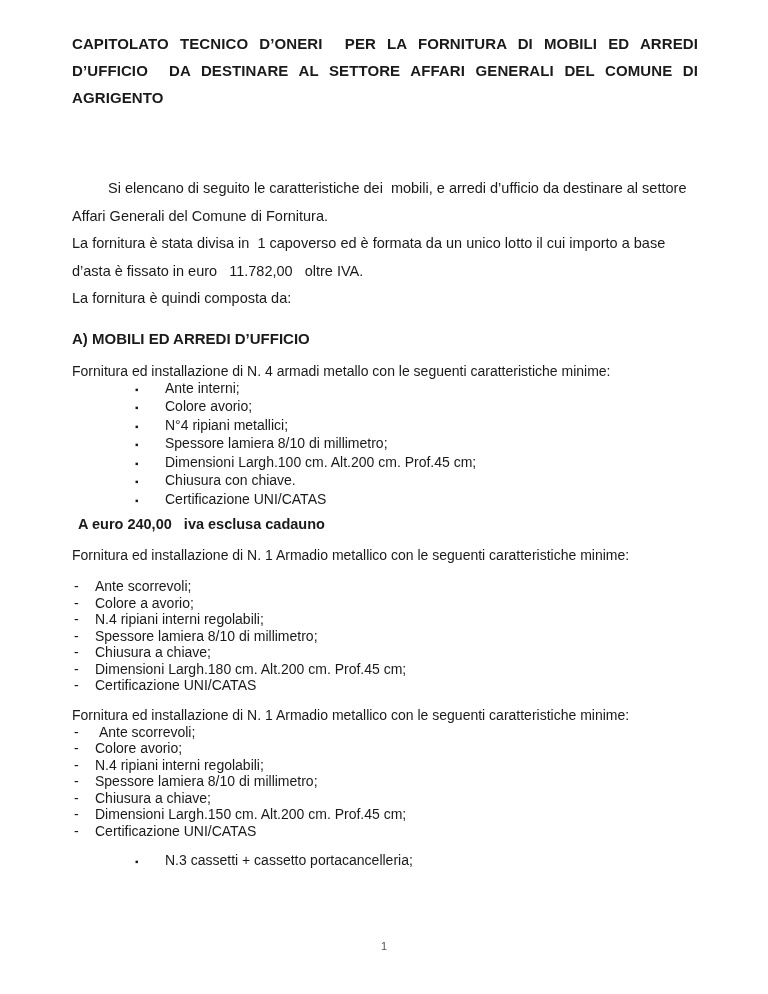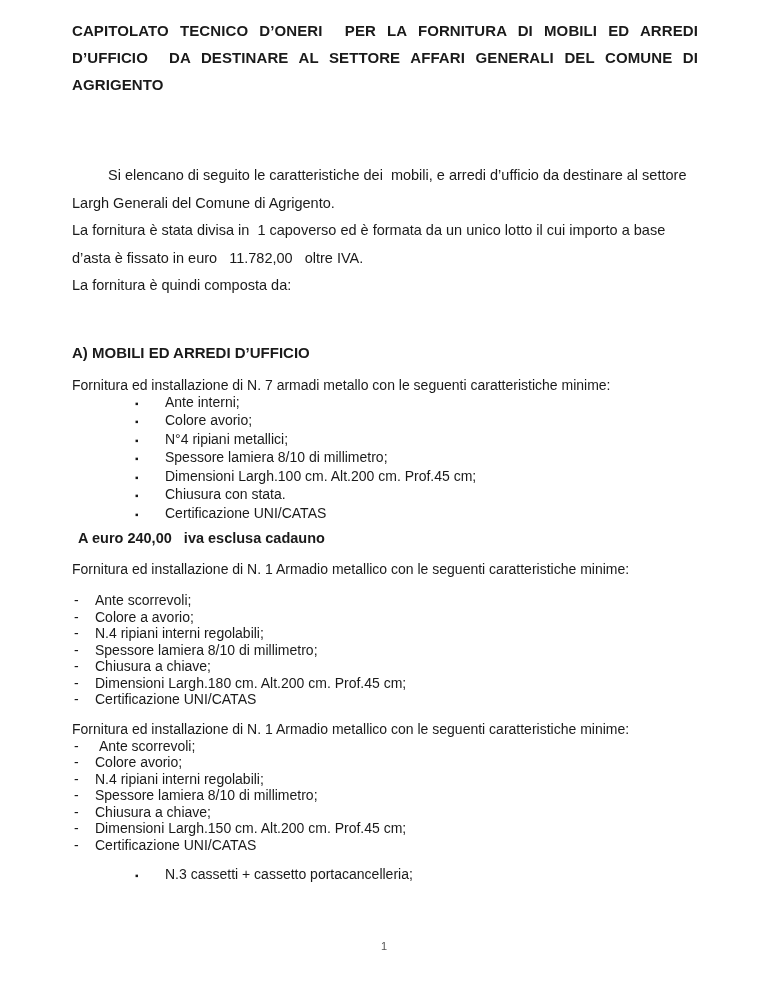--- a/index.html
+++ b/index.html
@@ -8,41 +8,41 @@
     background: #ffffff;
     position: relative;
     overflow: hidden;
     font-family: "Liberation Sans", "DejaVu Sans", sans-serif;
     color: #1a1a1a;
     -webkit-font-smoothing: antialiased;
   }
   .page {
     box-sizing: border-box;
     width: 768px; height: 994px;
-    padding: 17px 70px 0 72px;
+    padding: 30px 70px 0 72px;
     position: relative;
   }
   .doc-title {
     font-weight: bold;
     font-size: 15px;
     line-height: 27px;
     text-align: justify;
     white-space: pre-wrap;
     letter-spacing: 0.1px;
   }
   .intro { margin-top: 64px; }
   .para {
     font-size: 14.5px;
     line-height: 27.5px;
     white-space: pre-wrap;
     margin: 0;
   }
   .para.first { text-indent: 36px; }
   .heading {
-    margin-top: 43px;
+    margin-top: 16px;
     font-weight: bold;
     font-size: 15px;
     line-height: 20px;
     white-space: pre-wrap;
   }
   .block { margin-top: 13px; }
   .block.b3 { margin-top: 12px; }
   .block-intro {
     font-size: 14px;
     line-height: 18px;
@@ -88,36 +88,36 @@
   }
 </style>
 </head>
 <body>
 
 <div class="page">
 
   <div class="doc-title">CAPITOLATO TECNICO D’ONERI  PER LA FORNITURA DI MOBILI ED ARREDI D’UFFICIO  DA DESTINARE AL SETTORE AFFARI GENERALI DEL COMUNE DI AGRIGENTO</div>
 
   <div class="intro">
-    <p class="para first">Si elencano di seguito le caratteristiche dei  mobili, e arredi d’ufficio da destinare al settore Largh Generali del Comune di Agrigento.</p>
+    <p class="para first">Si elencano di seguito le caratteristiche dei  mobili, e arredi d’ufficio da destinare al settore Affari Generali del Comune di Fornitura.</p>
     <p class="para">La fornitura è stata divisa in  1 capoverso ed è formata da un unico lotto il cui importo a base d’asta è fissato in euro   11.782,00   oltre IVA.</p>
     <p class="para">La fornitura è quindi composta da:</p>
   </div>
 
   <div class="heading">A) MOBILI ED ARREDI D’UFFICIO</div>
 
   <div class="block b1">
-    <p class="block-intro">Fornitura ed installazione di N. 7 armadi metallo con le seguenti caratteristiche minime:</p>
+    <p class="block-intro">Fornitura ed installazione di N. 4 armadi metallo con le seguenti caratteristiche minime:</p>
     <div class="feat-list">
         <div class="feat sq"><span class="marker">▪</span><span class="ftext">Ante interni;</span></div>
         <div class="feat sq"><span class="marker">▪</span><span class="ftext">Colore avorio;</span></div>
         <div class="feat sq"><span class="marker">▪</span><span class="ftext">N°4 ripiani metallici;</span></div>
         <div class="feat sq"><span class="marker">▪</span><span class="ftext">Spessore lamiera 8/10 di millimetro;</span></div>
         <div class="feat sq"><span class="marker">▪</span><span class="ftext">Dimensioni Largh.100 cm. Alt.200 cm. Prof.45 cm;</span></div>
-        <div class="feat sq"><span class="marker">▪</span><span class="ftext">Chiusura con stata.</span></div>
+        <div class="feat sq"><span class="marker">▪</span><span class="ftext">Chiusura con chiave.</span></div>
         <div class="feat sq"><span class="marker">▪</span><span class="ftext">Certificazione UNI/CATAS</span></div>
       </div>
     <p class="price">A euro 240,00   iva esclusa cadauno</p>
   </div>
 
   <div class="block b2">
     <p class="block-intro">Fornitura ed installazione di N. 1 Armadio metallico con le seguenti caratteristiche minime:</p>
     <div class="feat-list gap-before">
         <div class="feat dash"><span class="marker">-</span><span class="ftext">Ante scorrevoli;</span></div>
         <div class="feat dash"><span class="marker">-</span><span class="ftext">Colore a avorio;</span></div>

